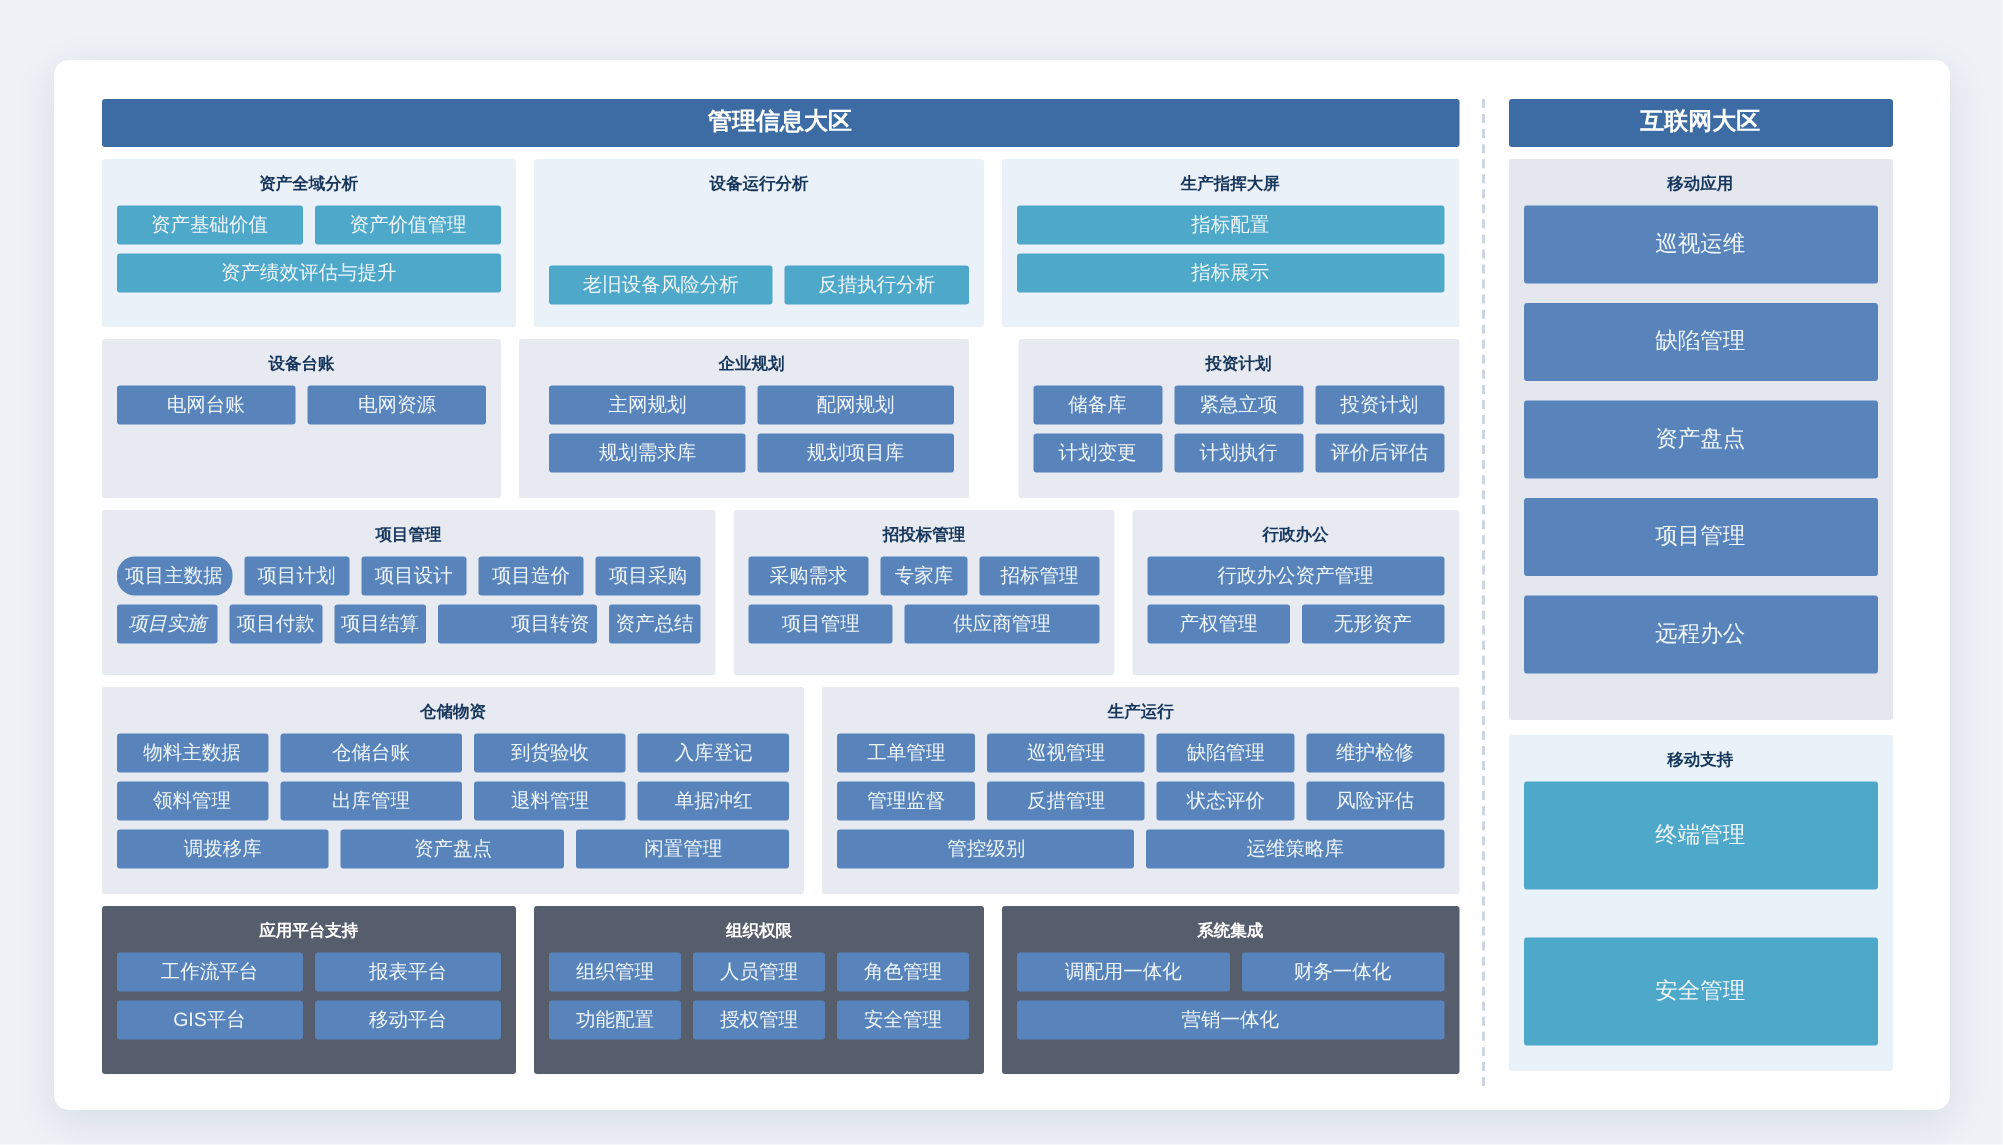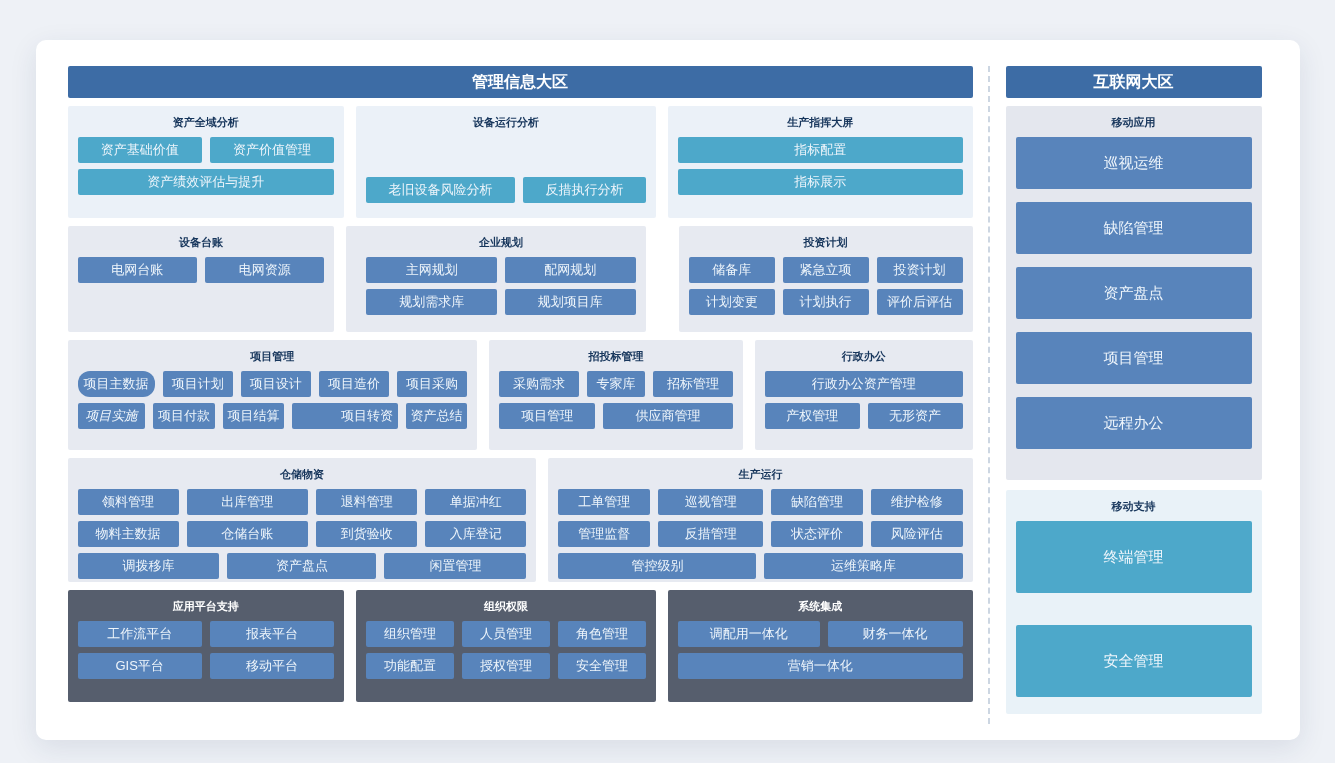--- a/index.html
+++ b/index.html
@@ -162,34 +162,34 @@
             <div class="panel-title">行政办公</div>
             <div class="btn-row">
               <div class="btn blue" style="flex: 1 1 0px;">行政办公资产管理</div>
             </div>
             <div class="btn-row">
               <div class="btn blue" style="flex: 1 1 0px;">产权管理</div>
               <div class="btn blue" style="flex: 1 1 0px;">无形资产</div>
             </div>
           </div>
         </div>
-        <div class="prow" style="height: 124px;">
+        <div class="prow" style="height: 138px;">
           <div class="panel gray" style="flex: 471 1 0px;">
             <div class="panel-title">仓储物资</div>
+            <div class="btn-row">
+              <div class="btn blue" style="flex: 1 1 0px;">物料主数据</div>
+              <div class="btn blue" style="flex: 1.2 1 0px;">仓储台账</div>
+              <div class="btn blue" style="flex: 1 1 0px;">到货验收</div>
+              <div class="btn blue" style="flex: 1 1 0px;">入库登记</div>
+            </div>
             <div class="btn-row">
               <div class="btn blue" style="flex: 1 1 0px;">领料管理</div>
               <div class="btn blue" style="flex: 1.2 1 0px;">出库管理</div>
               <div class="btn blue" style="flex: 1 1 0px;">退料管理</div>
               <div class="btn blue" style="flex: 1 1 0px;">单据冲红</div>
-            </div>
-            <div class="btn-row">
-              <div class="btn blue" style="flex: 1 1 0px;">物料主数据</div>
-              <div class="btn blue" style="flex: 1.2 1 0px;">仓储台账</div>
-              <div class="btn blue" style="flex: 1 1 0px;">到货验收</div>
-              <div class="btn blue" style="flex: 1 1 0px;">入库登记</div>
             </div>
             <div class="btn-row">
               <div class="btn blue" style="flex: 1 1 0px;">调拨移库</div>
               <div class="btn blue" style="flex: 1.05 1 0px;">资产盘点</div>
               <div class="btn blue" style="flex: 1 1 0px;">闲置管理</div>
             </div>
           </div>
           <div class="panel gray" style="flex: 424 1 0px;">
             <div class="panel-title">生产运行</div>
             <div class="btn-row">

